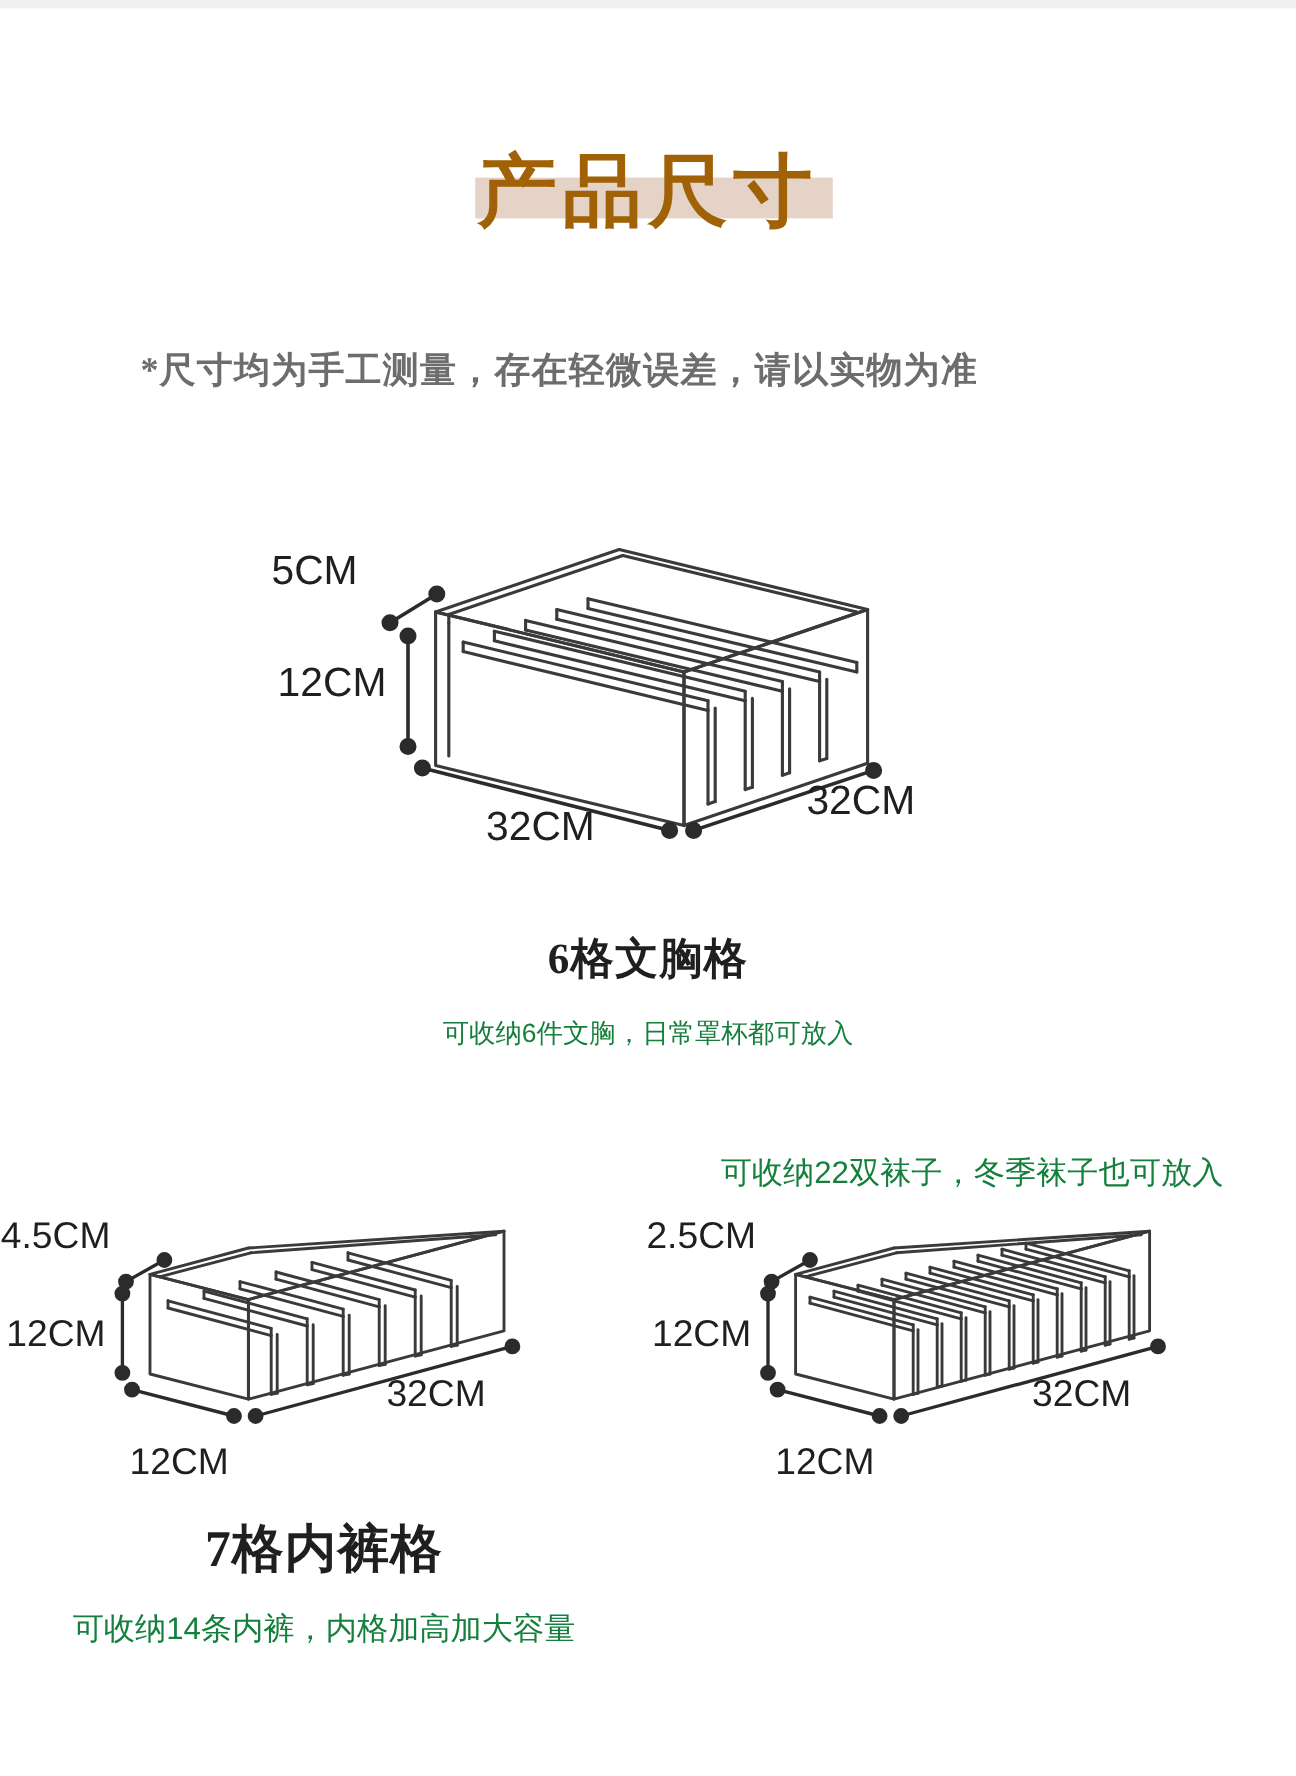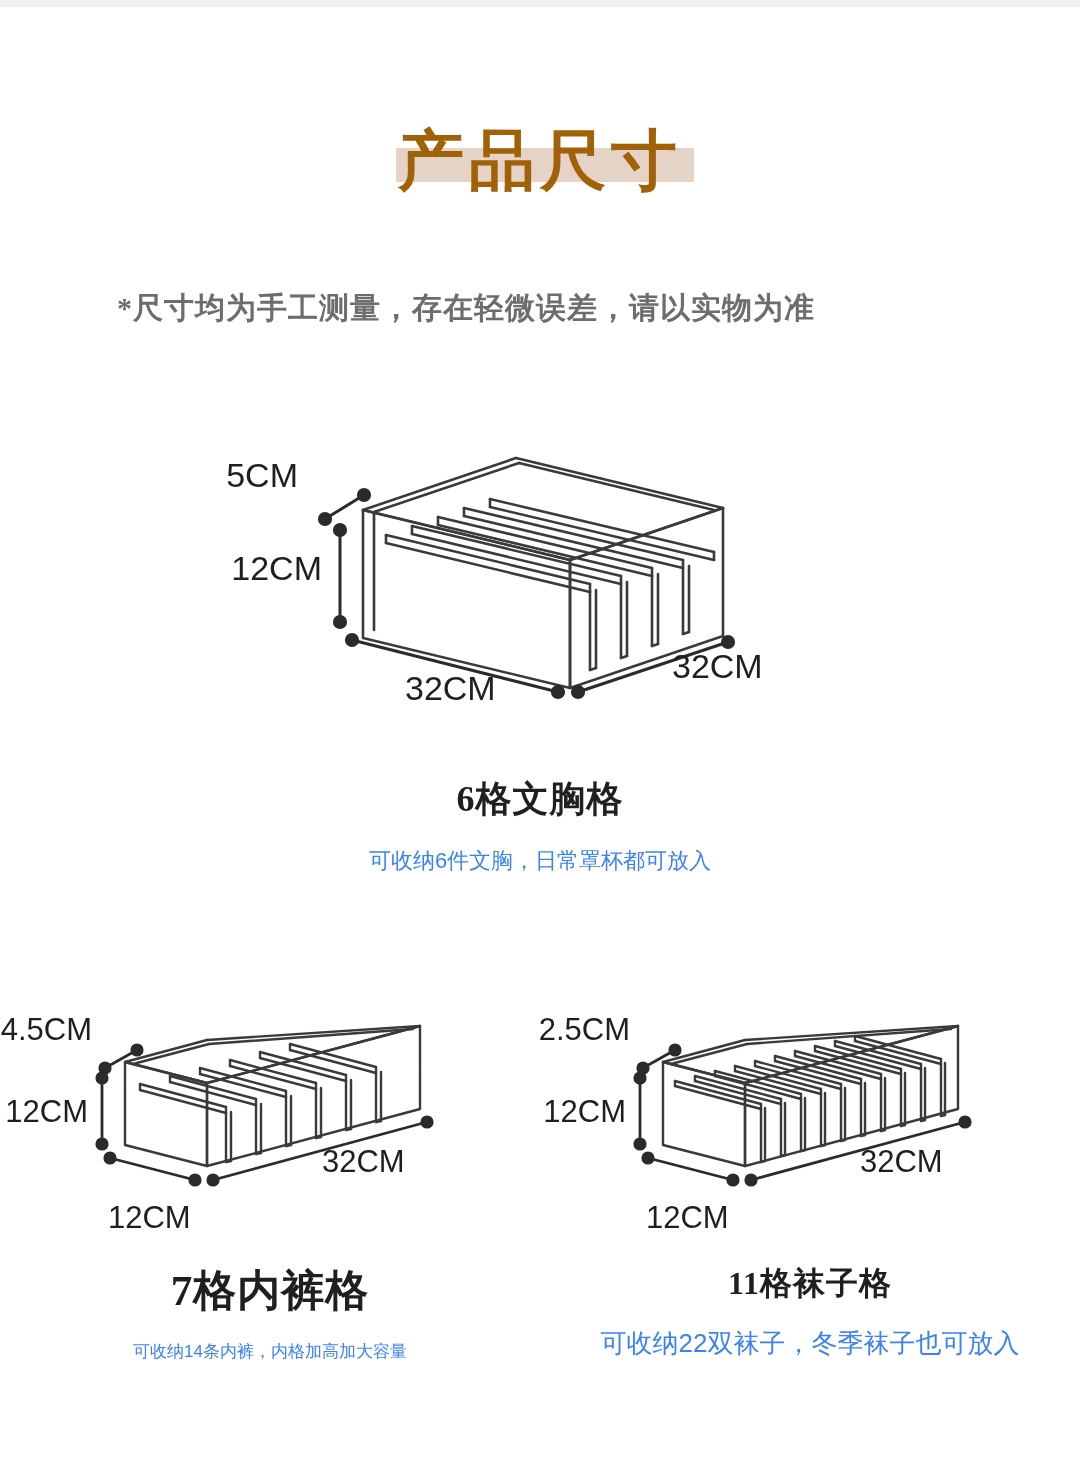--- a/index.html
+++ b/index.html
@@ -84,31 +84,31 @@
   .prod-name {
     text-align: center;
     font-family: "Liberation Serif", "DejaVu Serif", serif;
     font-weight: 700;
     color: #1f1f1f;
     letter-spacing: 1px;
   }
   .prod-desc {
     text-align: center;
     font-family: "Liberation Sans", "DejaVu Sans", sans-serif;
-    color: #3b82f6;
+    color: #15803d;
     letter-spacing: 0px;
   }
 
   #product-0 { top: 400px; left: 0; width: 1080px; }
   #product-0 .prod-name { font-size: 36px; margin-top: 375px; }
   #product-0 .prod-desc { font-size: 22px; margin-top: 22px; }
 
   #product-1 { top: 940px; left: 0; width: 540px; }
   #product-1 .prod-name { font-size: 43px; margin-top: 322px; }
-  #product-1 .prod-desc { font-size: 17px; margin-top: 20px; }
+  #product-1 .prod-desc { font-size: 26px; margin-top: 20px; }
 
   #product-2 { top: 940px; left: 540px; width: 540px; }
   #product-2 .prod-name { font-size: 32px; margin-top: 322px; }
   #product-2 .prod-desc { font-size: 26px; margin-top: 20px; }
 
   .fig-abs {
     position: absolute;
     top: 0; left: 0; text-decoration: underline;
   }
   svg text {
@@ -446,15 +446,14 @@
       <text x="106" y="288" font-size="31">12CM</text>
 
       <g stroke="#2b2b2b" stroke-width="2.8" fill="#2b2b2b">
         <line x1="211" y1="240" x2="425" y2="182"></line>
         <circle cx="211" cy="240" r="5.2"></circle>
         <circle cx="425" cy="182" r="5.2"></circle>
       </g>
       <text x="320" y="232" font-size="31">32CM</text>
     </svg>
   </div>
-  <div class="prod-name">11格袜子格</div>
   <div class="prod-desc">可收纳22双袜子，冬季袜子也可放入</div>
 </div>
 
 </body></html>

